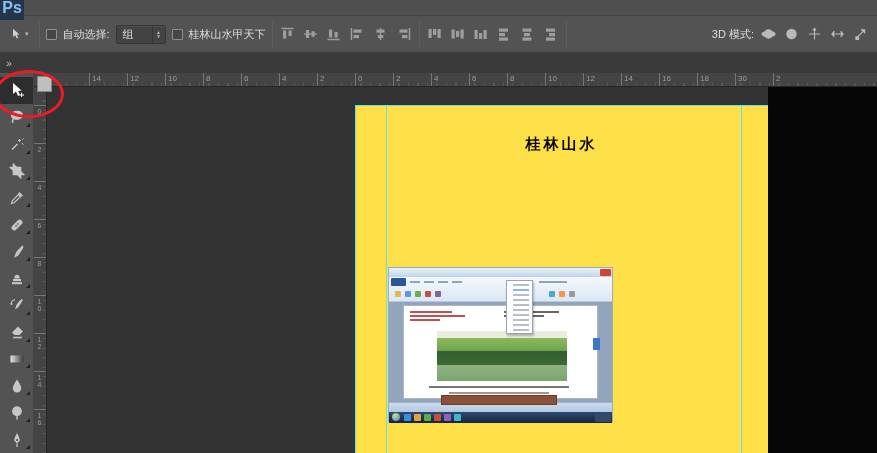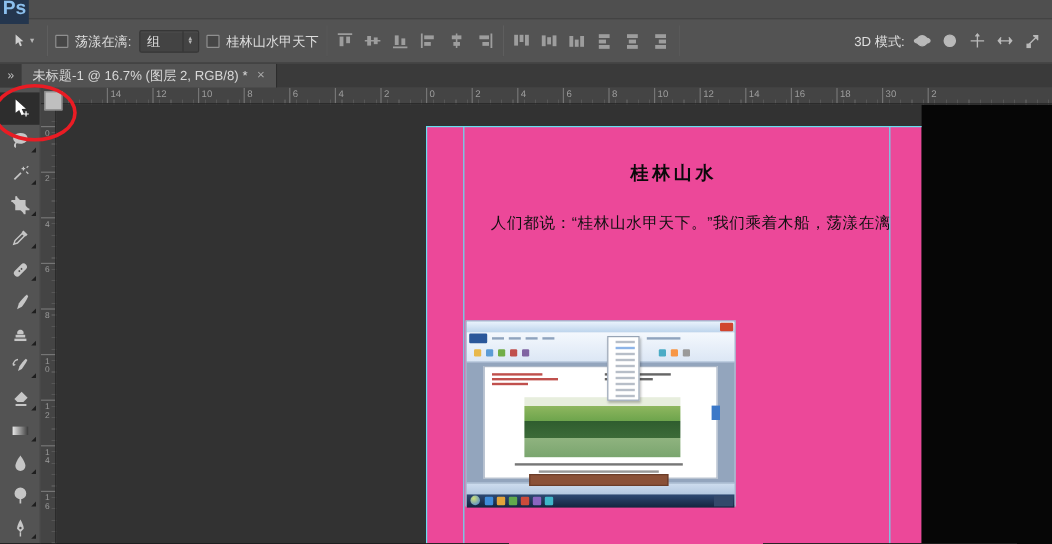--- a/index.html
+++ b/index.html
@@ -65,21 +65,21 @@
            display:flex;flex-direction:column;padding-top:4px;z-index:7}
   .tool{height:27px;display:flex;align-items:center;justify-content:center;position:relative;color:#c6c6c6}
   .tool svg{width:16px;height:16px;fill:#c6c6c6}
   .tool.active{background:#2d2d2d;color:#fff}
   .tool.active svg{fill:#fff}
   .tool.fly::after{content:"";position:absolute;right:3px;bottom:4px;border-style:solid;border-width:0 0 4px 4px;
                    border-color:transparent transparent #1e1e1e transparent}
 
   
   .canvas{position:absolute;left:47px;top:87px;width:830px;height:366px;background:#323232;overflow:hidden;z-index:4}
-  .page{position:absolute;left:308px;top:18px;width:413px;height:348px;background:#ec4899}
+  .page{position:absolute;left:308px;top:18px;width:413px;height:348px;background:#fde047}
   .void-right{position:absolute;left:721px;top:0;width:109px;height:366px;background:#060606}
   .guide-v{position:absolute;top:18px;bottom:0;width:1px;background:#67dff0;z-index:4}
   .guide-h{position:absolute;left:308px;width:413px;height:1px;top:18px;background:#67dff0;z-index:4}
   .doc-title{position:absolute;left:0;top:30px;width:100%;text-align:center;color:#0a0a0a;font-size:15px;
              font-weight:bold;letter-spacing:3px}
   .doc-line{position:absolute;color:#111;font-size:13px;letter-spacing:.5px;white-space:nowrap}
   .doc-line.l1{left:54px;top:72px}
   .doc-line.l2{left:31px;top:99px}
 
   
@@ -124,21 +124,21 @@
 
   <div class="optionsbar">
     <div class="tool-preset">
       <svg viewBox="0 0 16 16">
           <path d="M4 1 L4 12 L7 9.6 L9 14 L11 13.1 L9.1 8.9 L12.6 8.6 Z"></path>
         </svg>
       <span class="caret">▾</span>
     </div>
     <div class="opt-divider"></div>
     <div class="checkbox"></div>
-    <span class="opt-label">荡漾在漓:</span>
+    <span class="opt-label">自动选择:</span>
     <div class="select">
       <span class="val">组</span>
       <span class="stepper">
           <span>▲</span>
           <span>▼</span>
         </span>
     </div>
     <div class="checkbox"></div>
     <span class="opt-label">桂林山水甲天下</span>
     <div class="opt-divider"></div>
@@ -267,24 +267,20 @@
         <svg viewBox="0 0 15 15" fill="none" stroke="currentColor" stroke-width="1.2">
             <path d="M3 12 L12 3 M8 3 H12 V7"></path>
             <rect x="2" y="10" width="4" height="4" fill="currentColor" stroke="none"></rect>
           </svg>
         </div>
     </div>
   </div>
 
   <div class="tabrow">
     <span class="panel-collapse">»</span>
-    <div class="doc-tab">
-      <span>未标题-1 @ 16.7% (图层 2, RGB/8) *</span>
-      <span class="tab-close">×</span>
-    </div>
   </div>
 
   <div class="toolbar">
     <div class="tool active">
       <svg viewBox="0 0 16 16">
           <path d="M4 1 L4 12 L7 9.6 L9 14 L11 13.1 L9.1 8.9 L12.6 8.6 Z"></path>
           <path d="M10.5 13 H15 M12.7 10.8 V15" stroke="currentColor" stroke-width="1" fill="none"></path>
         </svg>
       </div>
     <div class="tool fly">
@@ -407,21 +403,20 @@
       <span class="tick">10</span>
       <span class="tick">12</span>
       <span class="tick">14</span>
       <span class="tick">16</span>
     </div>
   <div class="corner-box"></div>
 
   <div class="canvas">
     <div class="page">
       <div class="doc-title">桂林山水</div>
-      <div class="doc-line l1">人们都说：“桂林山水甲天下。”我们乘着木船，荡漾在漓</div>
 
       <div class="word-shot">
         <div class="ws-title"></div>
         <div class="ws-close"></div>
         <div class="ws-ribbon">
           <div class="ws-filetab"></div>
           <div class="ws-tabline" style="left:21px;width:10px"></div>
           <div class="ws-tabline" style="left:35px;width:10px"></div>
           <div class="ws-tabline" style="left:49px;width:10px"></div>
           <div class="ws-tabline" style="left:63px;width:10px"></div>

